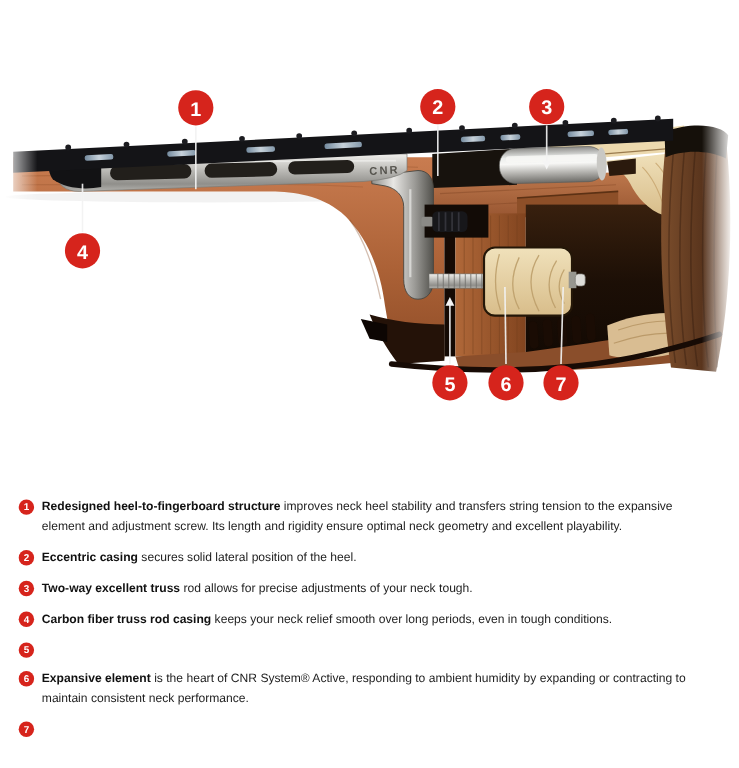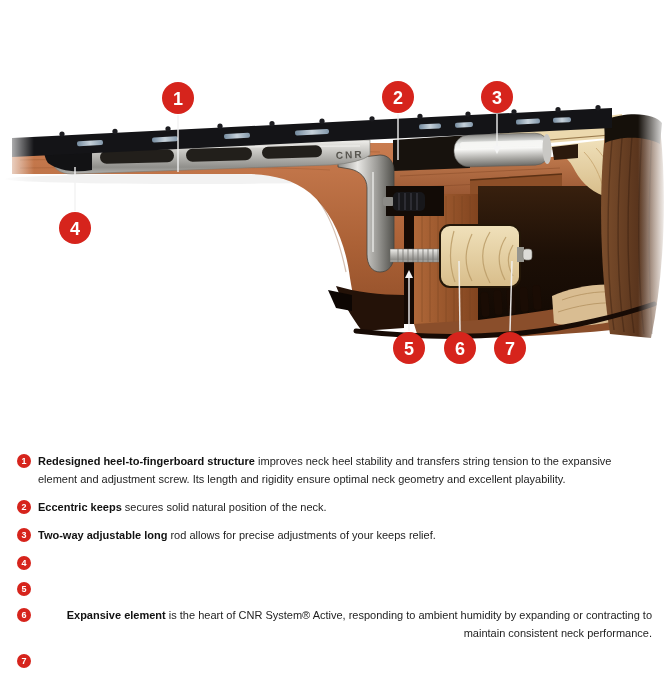--- a/index.html
+++ b/index.html
@@ -6,21 +6,21 @@
   body{width:672px;height:698px;overflow:hidden;font-family:"Liberation Sans",sans-serif;-webkit-font-smoothing:antialiased;}
   .diagram-wrap{position:relative;width:672px;height:442px;background:#fff;}
   svg{display:block;}
   .callout-num{font-family:"Liberation Sans",sans-serif;font-weight:bold;font-size:18px;fill:#ffffff;}
   .engrave{font-family:"Liberation Sans",sans-serif;font-weight:bold;font-size:10px;fill:#56544e;letter-spacing:2px;}
   .legend{padding:10px 20px 0 17px;}
   .legend-item{display:flex;align-items:flex-start;margin-bottom:10px;color:#1d1d1d;font-size:11px;line-height:1.64;}
   .legend-item .badge{flex:0 0 auto;width:14px;height:14px;margin:2px 7px 0 0;border-radius:50%;
      background:#d6241c;color:#fff;font-size:9px;font-weight:bold;text-align:center;line-height:14px;}
   .legend-item .txt b{color:#111;}
-  .w1{max-width:612px;} .w5{max-width:392px;} .w6{max-width:628px;text-align:right;}
+  .w1{max-width:612px;} .w5{max-width:392px;} .w6{max-width:628px;}
 </style>
 </head>
 <body>
 
 <div class="diagram-wrap">
 <svg width="672" height="442" viewBox="0 0 672 442">
   <defs>
     <linearGradient id="gMahog" x1="0" y1="0" x2="0" y2="1">
       <stop offset="0" stop-color="#c97c50"></stop>
           <stop offset="0.55" stop-color="#ab6136"></stop>
@@ -266,28 +266,29 @@
 </svg>
 </div>
 
 <div class="legend">
   <div class="legend-item">
     <span class="badge">1</span>
     <span class="txt w1"><b>Redesigned heel-to-fingerboard structure</b> <span>improves neck heel stability and transfers string tension to the expansive element and adjustment screw. Its length and rigidity ensure optimal neck geometry and excellent playability.</span></span>
   </div>
   <div class="legend-item">
     <span class="badge">2</span>
-    <span class="txt"><b>Eccentric keeps</b> <span>secures solid natural position of the neck.</span></span>
+    <span class="txt"><b>Eccentric casing</b> <span>secures solid lateral position of the heel.</span></span>
   </div>
   <div class="legend-item">
     <span class="badge">3</span>
-    <span class="txt"><b>Two-way adjustable long</b> <span>rod allows for precise adjustments of your keeps relief.</span></span>
+    <span class="txt"><b>Two-way excellent truss</b> <span>rod allows for precise adjustments of your neck tough.</span></span>
   </div>
   <div class="legend-item">
     <span class="badge">4</span>
+    <span class="txt"><b>Carbon fiber truss rod casing</b> <span>keeps your neck relief smooth over long periods, even in tough conditions.</span></span>
   </div>
   <div class="legend-item">
     <span class="badge">5</span>
   </div>
   <div class="legend-item">
     <span class="badge">6</span>
     <span class="txt w6"><b>Expansive element</b> <span>is the heart of CNR System® Active, responding to ambient humidity by expanding or contracting to maintain consistent neck performance.</span></span>
   </div>
   <div class="legend-item">
     <span class="badge">7</span>

